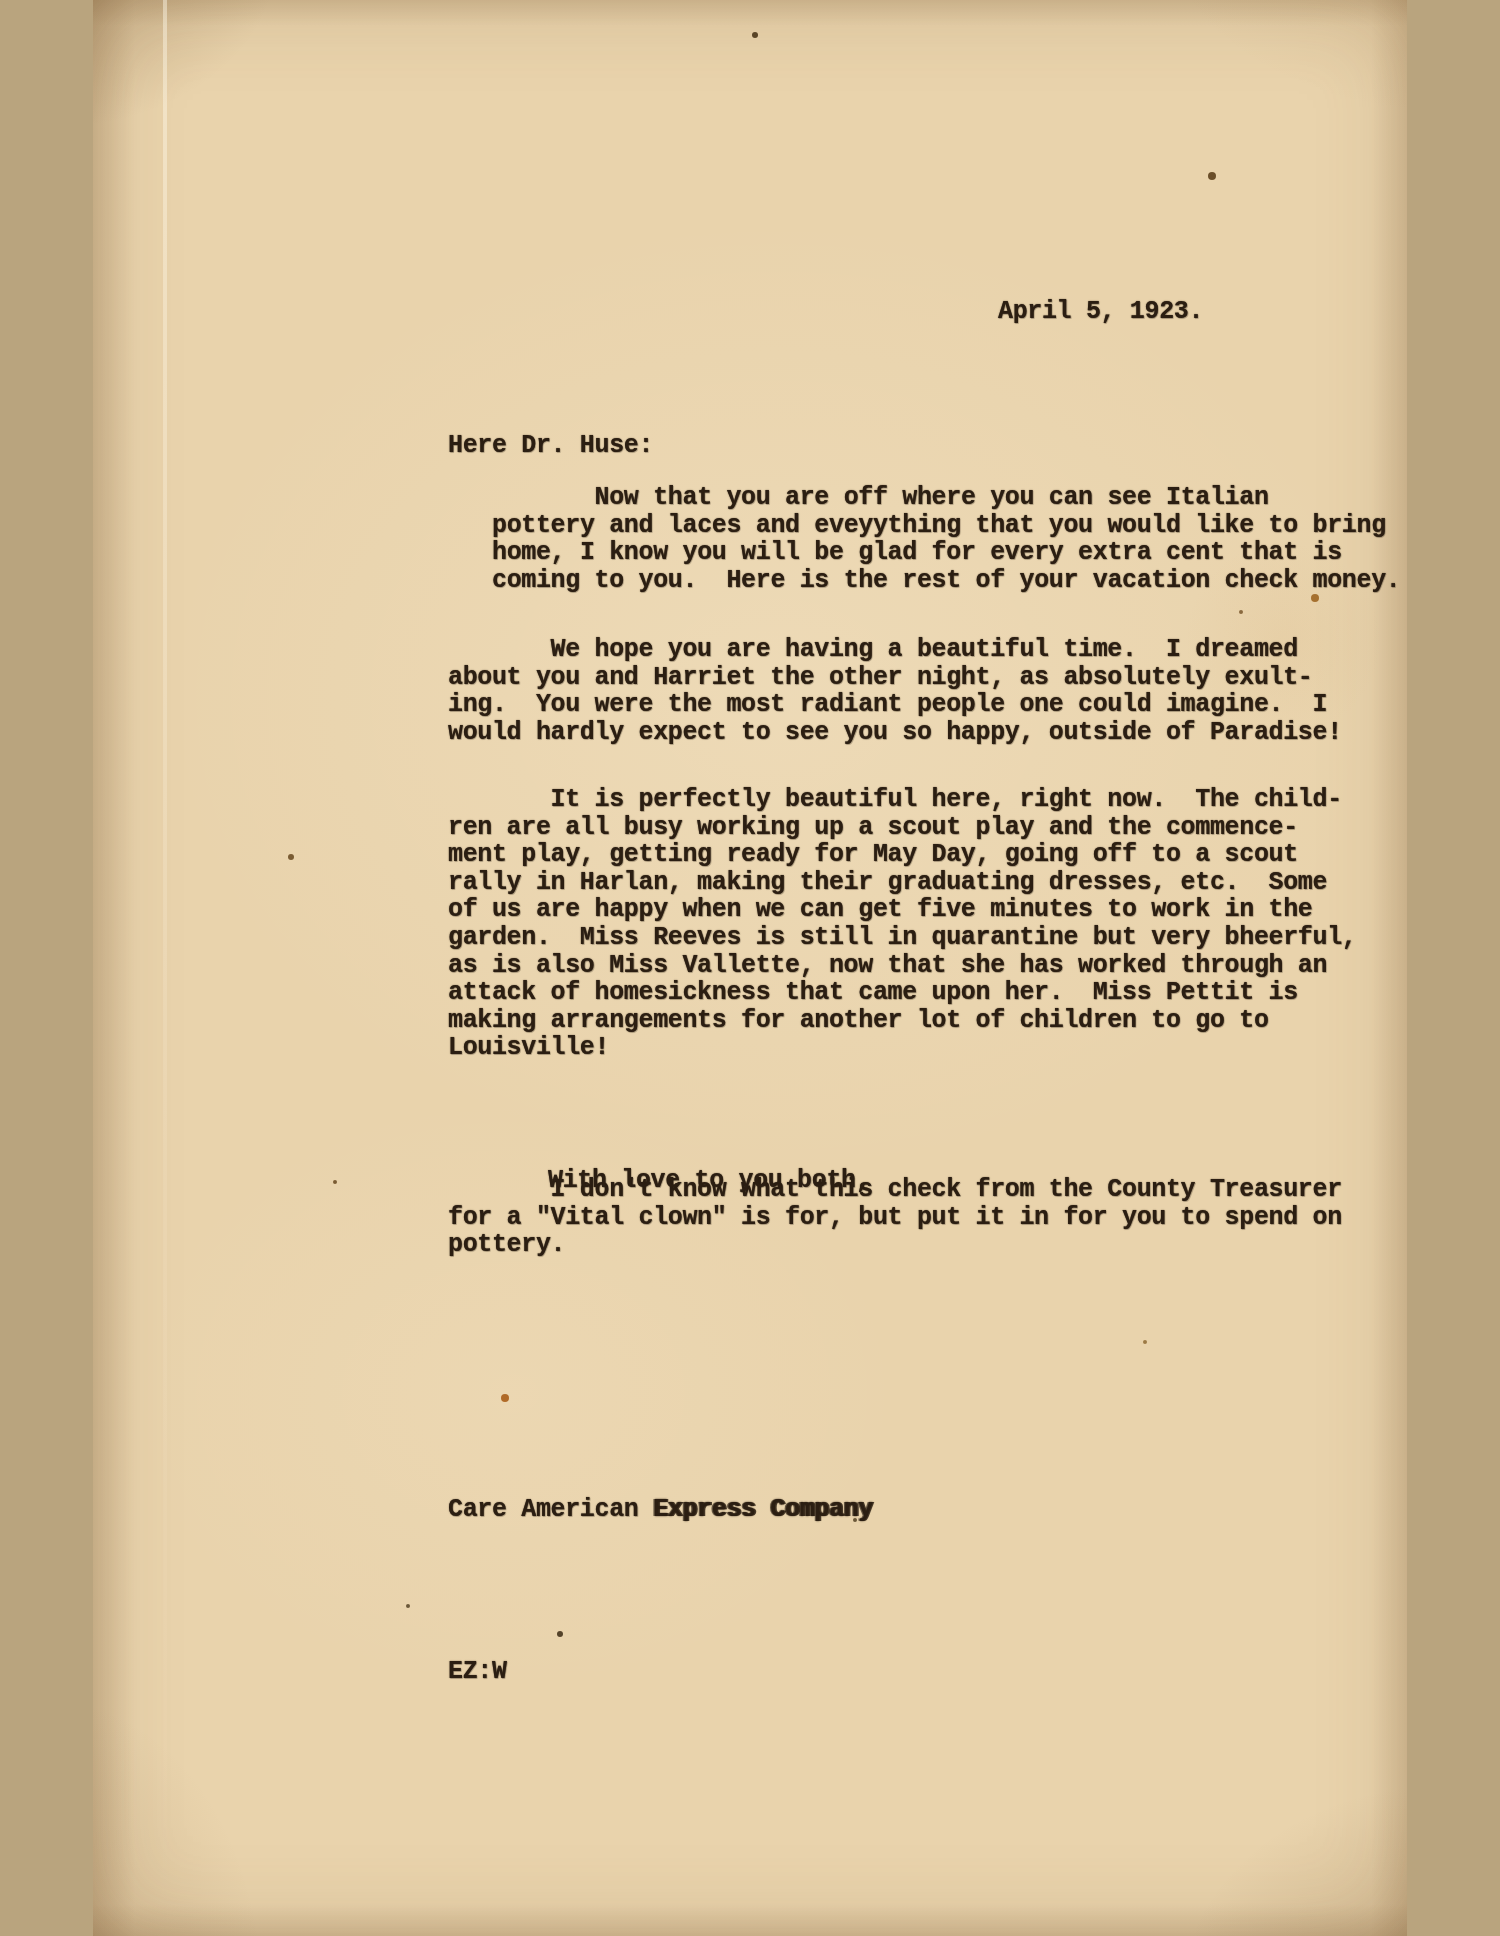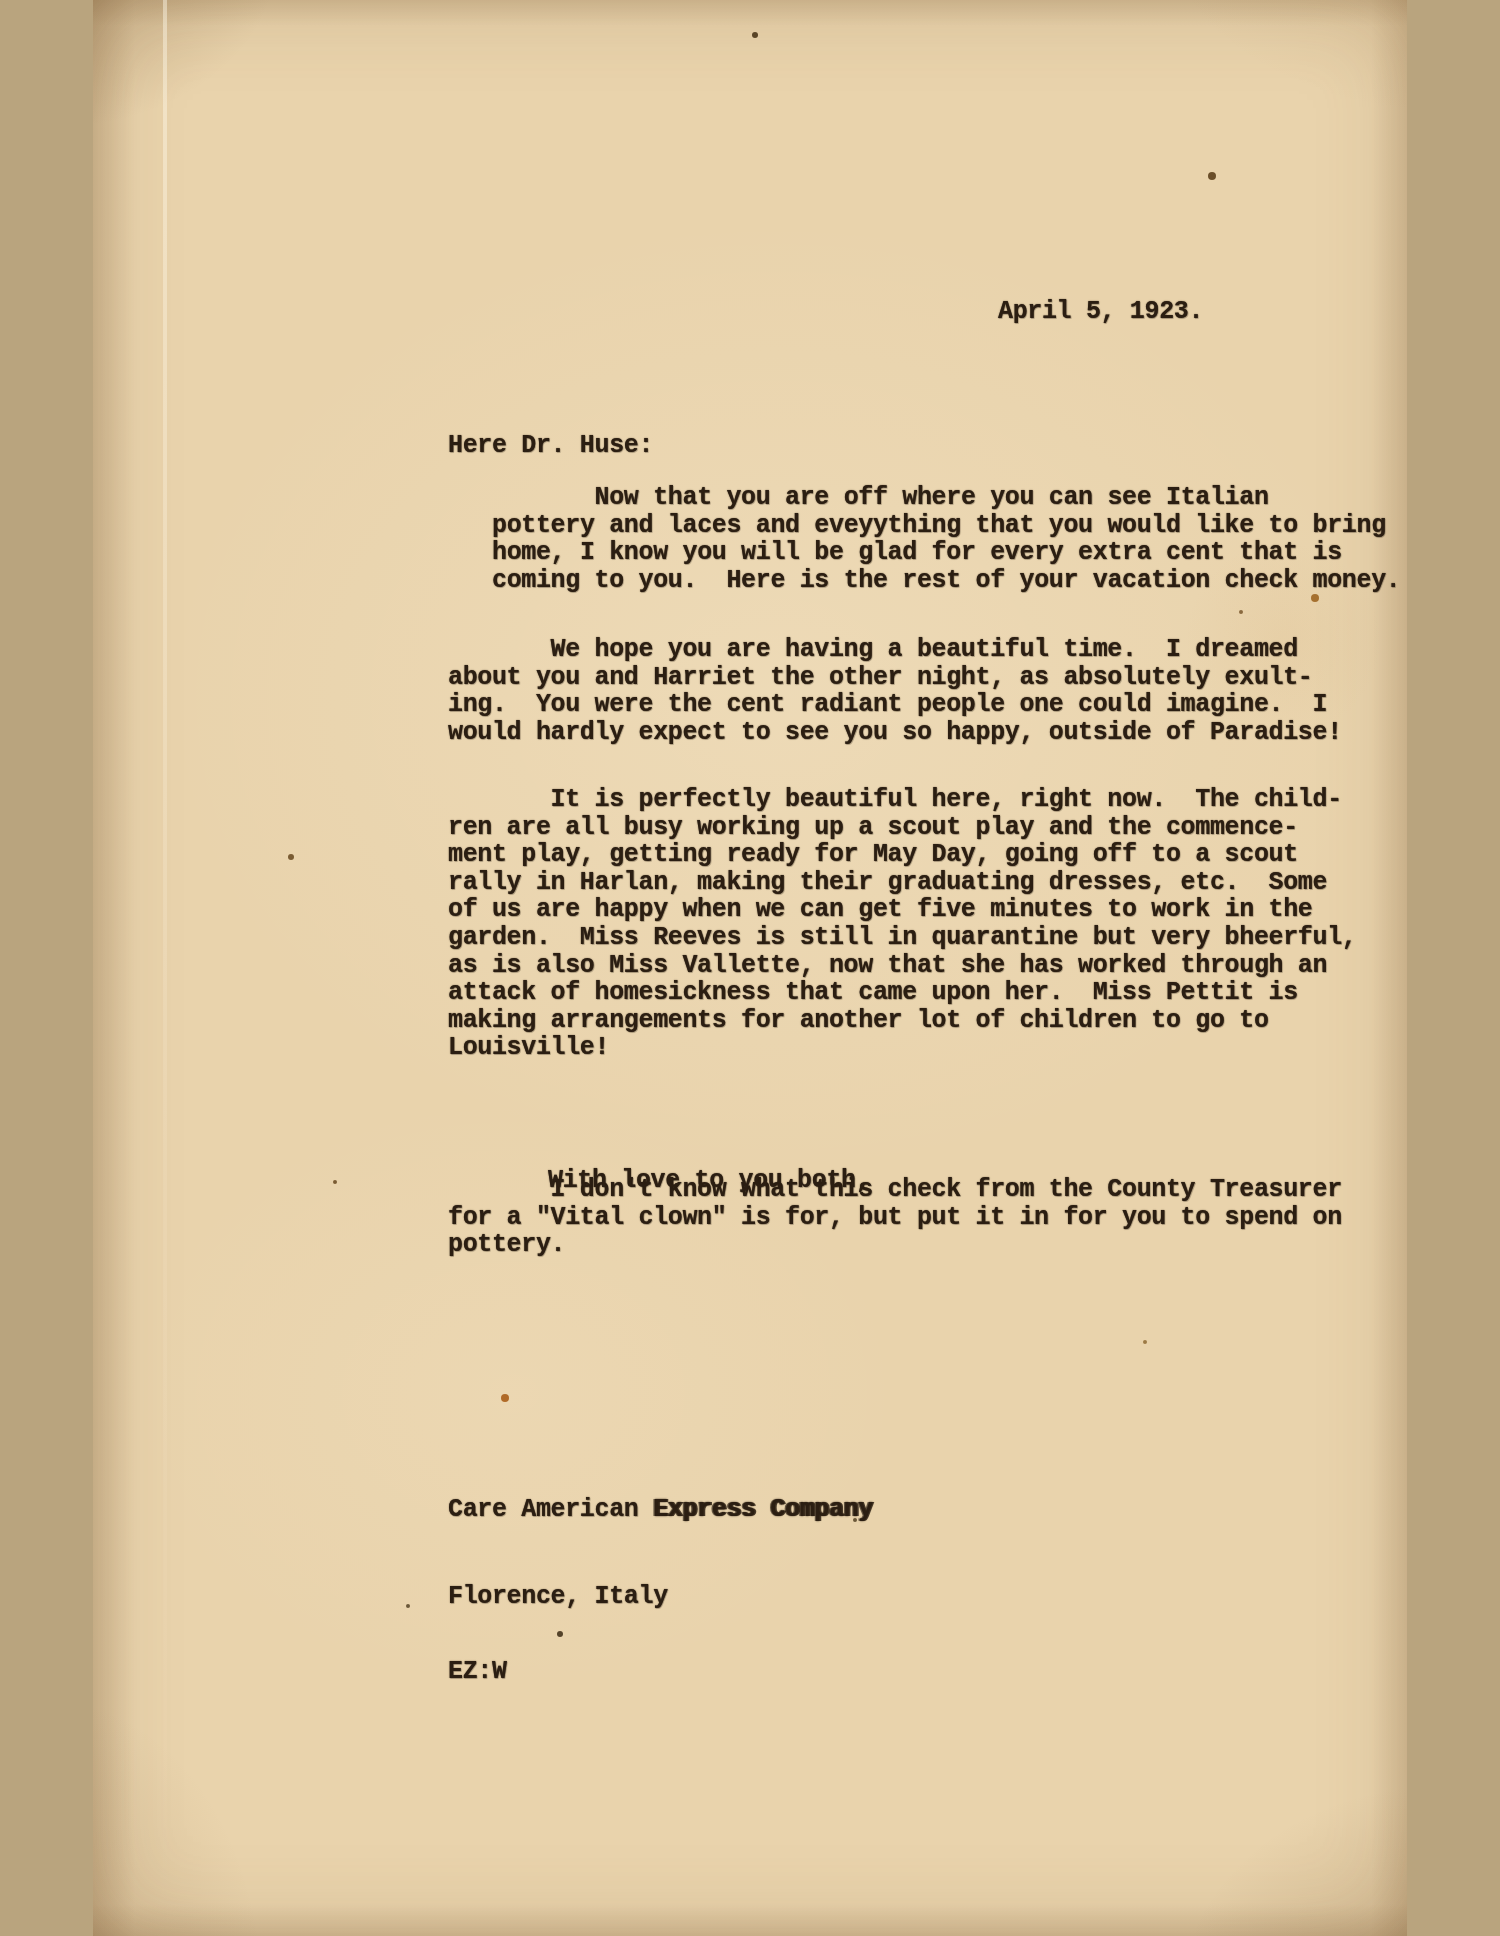--- a/index.html
+++ b/index.html
@@ -90,37 +90,36 @@
   <div class="text date">April 5, 1923.</div>
 
   <div class="text salutation">Here Dr. Huse:</div>
 
   <div class="text para-1">       Now that you are off where you can see Italian
 pottery and laces and eveyything that you would like to bring
 home, I know you will be glad for every extra cent that is
 coming to you.  Here is the rest of your vacation check money.</div>
   <div class="text para-2">       We hope you are having a beautiful time.  I dreamed
 about you and Harriet the other night, as absolutely exult-
-ing.  You were the cent radiant people one could imagine.  I
+ing.  You were the most radiant people one could imagine.  I
 would hardly expect to see you so happy, outside of Paradise!</div>
   <div class="text para-3">       It is perfectly beautiful here, right now.  The child-
 ren are all busy working up a scout play and the commence-
 ment play, getting ready for May Day, going off to a scout
 rally in Harlan, making their graduating dresses, etc.  Some
 of us are happy when we can get five minutes to work in the
 garden.  Miss Reeves is still in quarantine but very bheerful,
 as is also Miss Vallette, now that she has worked through an
 attack of homesickness that came upon her.  Miss Pettit is
 making arrangements for another lot of children to go to
 Louisville!</div>
   <div class="text para-4">       I don't know what this check from the County Treasurer
 for a "Vital clown" is for, but put it in for you to spend on
 pottery.</div>
 
   <div class="text closing">With love to you both,</div>
 
   <div class="text address">
     <div><span>Care American </span><span class="overstruck">Express Company</span></div>
-    <div>Florence, Italy</div>
   </div>
 
   <div class="text initials">EZ:W</div>
 </div>
 
 </body></html>

